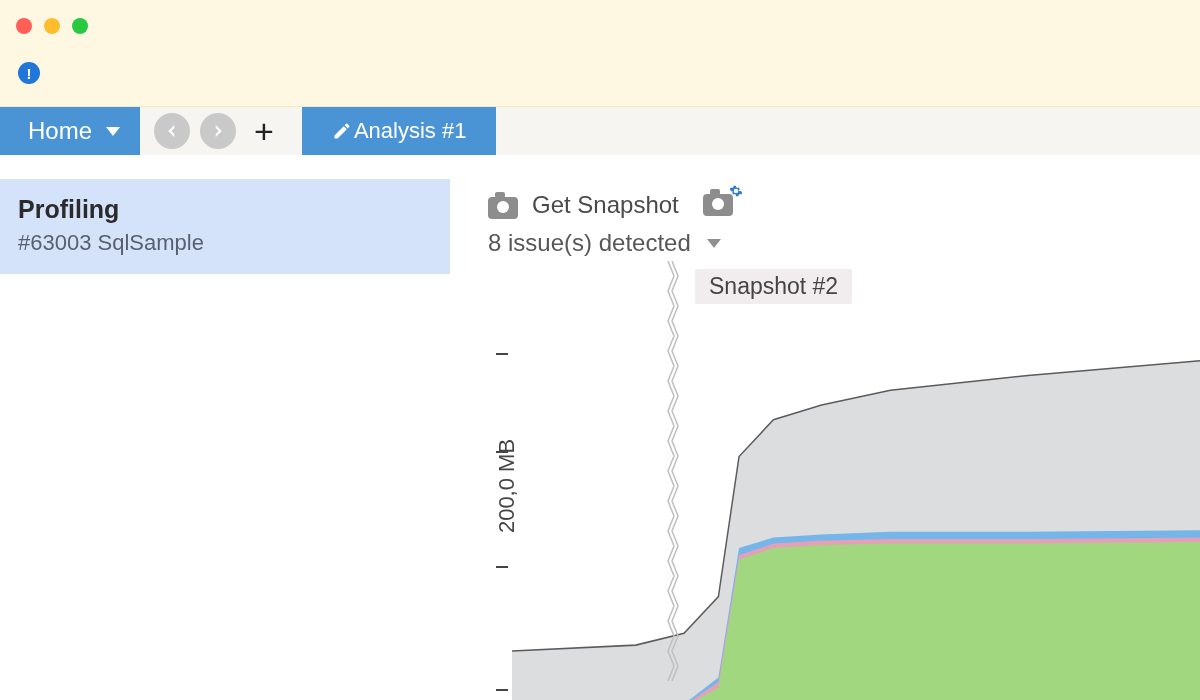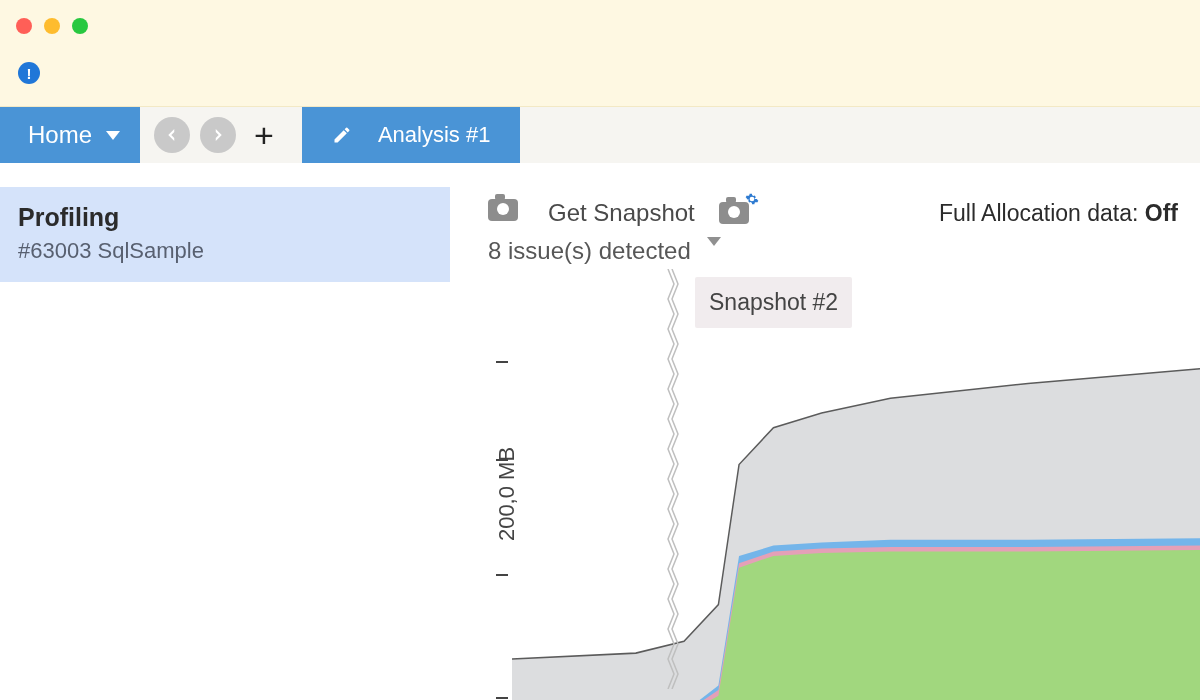--- a/index.html
+++ b/index.html
@@ -30,56 +30,56 @@
   .dot{width:16px;height:16px;border-radius:50%;}
   .dot.red{background:#ff5f57;}
   .dot.yellow{background:#febc2e;}
   .dot.green{background:#28c840;}
 
   
   .banner{background:var(--cream);padding:10px 18px 22px 18px;border-bottom:1px solid var(--cream-border);display:flex;align-items:center;gap:14px;font-size:22px;}
   .info-circle{width:22px;height:22px;border-radius:50%;background:#2077d8;color:#fff;display:flex;align-items:center;justify-content:center;font-weight:900;font-size:15px;flex:0 0 auto;}
 
   
-  .toolbar{height:56px;background:var(--toolbar-bg);display:flex;align-items:stretch;}
+  .toolbar{height:48px;background:var(--toolbar-bg);display:flex;align-items:stretch;}
   .home-btn{background:var(--blue);color:#fff;display:flex;align-items:center;gap:14px;padding:0 20px 0 28px;font-size:24px;cursor:pointer;}
   .home-caret{width:0;height:0;border-left:7px solid transparent;border-right:7px solid transparent;border-top:9px solid #fff;}
   .nav-group{display:flex;align-items:center;gap:10px;padding:0 14px;}
   .circle-btn{width:36px;height:36px;border-radius:50%;background:#c9c9c9;color:#fff;display:flex;align-items:center;justify-content:center;cursor:pointer;}
   .plus-btn{font-size:34px;font-weight:300;color:#222;padding:0 8px;cursor:pointer;display:flex;align-items:center;}
-  .tab{background:var(--blue);color:#fff;display:flex;align-items:center;gap:26px;padding:0 30px;font-size:22px;cursor:pointer;margin-left:6px;}
+  .tab{background:var(--blue);color:#fff;display:flex;align-items:center;gap:2px;padding:0 30px;font-size:22px;cursor:pointer;margin-left:6px;}
 
   
   .main{display:flex;height:calc(700px - 52px - 64px - 56px);margin-top:24px;}
   .sidebar{width:450px;background:#fff;}
   .side-item{background:var(--side-active);padding:16px 18px 18px 18px;position:relative;}
   .side-title{font-size:25px;font-weight:600;color:var(--side-active-text);}
   .side-sub{font-size:22px;color:#586070;margin-top:6px;}
   .side-item::after{content:"";position:absolute;right:-18px;top:50%;transform:translateY(-50%);width:0;height:0;border-top:20px solid transparent;border-bottom:20px solid transparent;border-left:20px solid var(--side-active);}
 
   .content{flex:1;display:flex;flex-direction:column;position:relative;background:#fff;}
   .content-toolbar{display:flex;align-items:center;gap:24px;padding:12px 22px 4px 38px;font-size:24px;}
-  .snap-btn{display:flex;align-items:flex-start;gap:30px;color:#4a4a4a;cursor:pointer;}
+  .snap-btn{display:flex;align-items:flex-end;gap:14px;color:#4a4a4a;cursor:pointer;}
   .camera{width:30px;height:22px;background:var(--grey-icon);border-radius:4px;position:relative;}
   .camera::before{content:"";position:absolute;top:-5px;left:7px;width:10px;height:6px;background:var(--grey-icon);border-radius:2px;}
   .camera::after{content:"";position:absolute;top:4px;left:9px;width:12px;height:12px;border-radius:50%;background:#fff;}
   .camera-gear{position:relative;}
   .gear{position:absolute;top:-10px;right:-10px;width:14px;height:14px;color:#2e7bd1;}
   .alloc{margin-left:auto;font-size:23px;}
   .alloc strong{font-weight:700;}
 
-  .issues-row{padding:6px 22px 8px 38px;font-size:24px;color:#575757;display:flex;gap:16px;cursor:pointer;}
+  .issues-row{padding:6px 22px 8px 38px;font-size:24px;color:#575757;display:flex;align-items:center;gap:16px;cursor:pointer;}
   .mini-caret{width:0;height:0;border-left:7px solid transparent;border-right:7px solid transparent;border-top:9px solid #909090;}
 
   .chart-wrap{flex:1;position:relative;}
   .ylabel{position:absolute;left:10px;top:50%;transform:translateY(-50%) rotate(-90deg);transform-origin:center;font-size:22px;color:#444;white-space:nowrap;}
   .ticks{position:absolute;left:46px;top:0;bottom:0;width:12px;}
   .tick{position:absolute;left:0;width:12px;height:2px;background:#444;}
 
-  .snapshot-label{position:absolute;left:245px;top:4px;background:#f1ecee;padding:12px 14px;font-size:23px;color:#444;border-radius:2px;}
+  .snapshot-label{position:absolute;left:245px;top:4px;background:#f1ecee;padding:4px 14px;font-size:23px;color:#444;border-radius:2px;}
 
   svg.chart{position:absolute;left:62px;top:0;right:0;bottom:0;width:calc(100% - 62px);height:100%;}
   .zigzag{position:absolute;left:216px;top:-4px;bottom:0;width:14px;}
 
   .arrow-svg{width:18px;height:18px;fill:#fff;}
   .pencil-svg{width:20px;height:20px;fill:#fff;}
 </style>
 </head>
 <body>
 
@@ -136,23 +136,20 @@
       <div class="snap-btn">
         <div class="camera"></div>
         <span>Get Snapshot</span>
       </div>
       <div class="snap-btn camera-gear">
         <div class="camera"></div>
         <svg class="gear" viewBox="0 0 24 24" fill="currentColor">
             <path d="M12 8a4 4 0 1 0 0 8 4 4 0 0 0 0-8zm9 4a7 7 0 0 1-.1 1.2l2 1.6-2 3.4-2.4-.9a7 7 0 0 1-2 1.2l-.4 2.5h-4l-.4-2.5a7 7 0 0 1-2-1.2l-2.4.9-2-3.4 2-1.6A7 7 0 0 1 3 12a7 7 0 0 1 .1-1.2l-2-1.6 2-3.4 2.4.9a7 7 0 0 1 2-1.2L7.9 3h4l.4 2.5a7 7 0 0 1 2 1.2l2.4-.9 2 3.4-2 1.6c.1.4.1.8.1 1.2z"></path>
           </svg>
       </div>
-      <div class="alloc">
-        <span>Full Allocation data: </span><strong>Off</strong>
-      </div>
     </div>
 
     <div class="issues-row">
       <span>8 issue(s) detected</span>
       <span class="mini-caret"></span>
     </div>
 
     <div class="chart-wrap">
       <div class="ylabel">200,0 MB</div>
       <div class="ticks">

